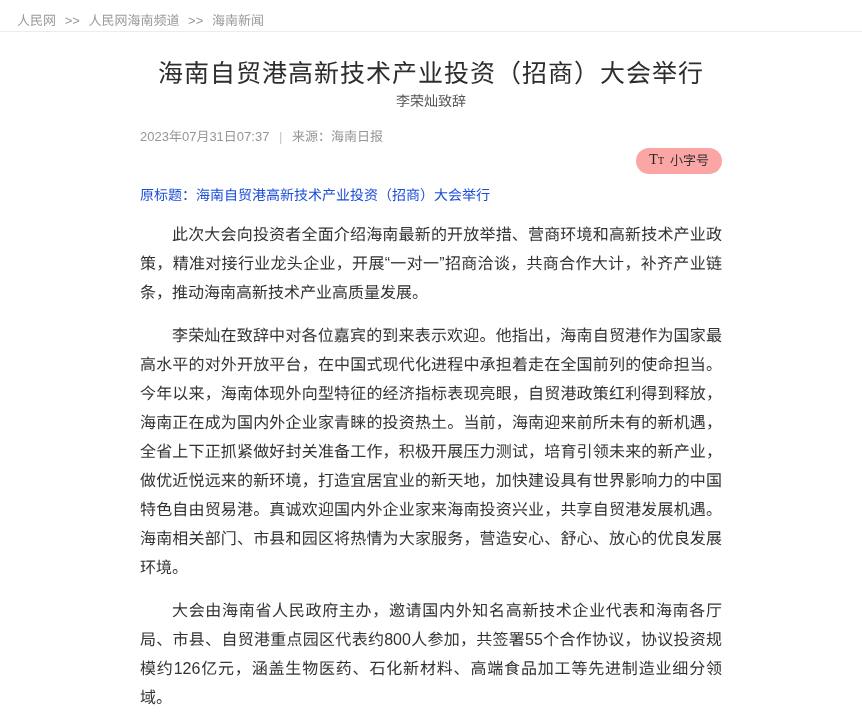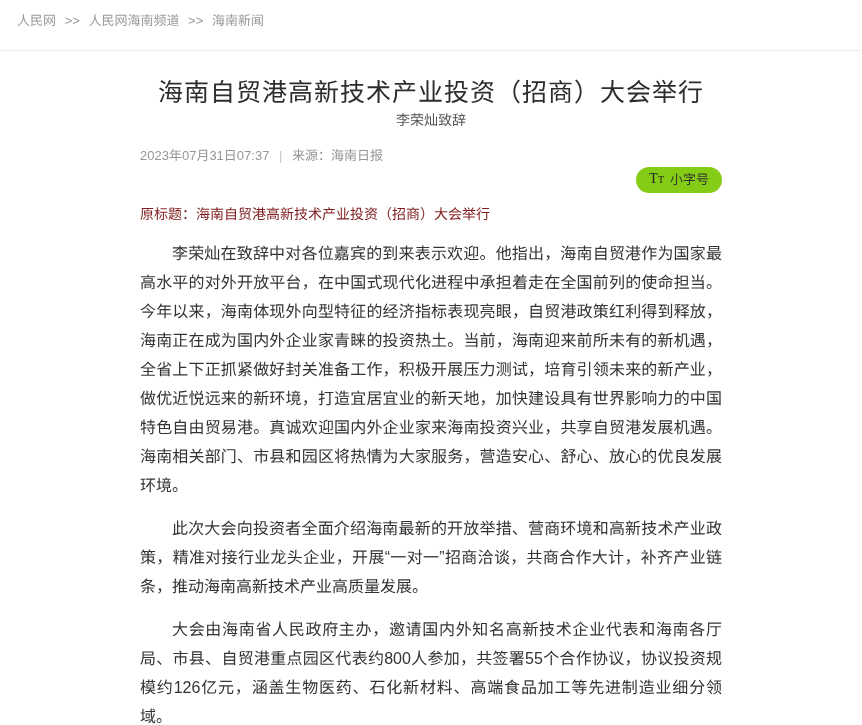--- a/index.html
+++ b/index.html
@@ -11,21 +11,21 @@
   }
   .page {
     position: relative;
     width: 862px;
     height: 725px;
     background: #ffffff;
     overflow: hidden;
   }
   
   .breadcrumb {
-    padding: 10px 17px 21px;
+    padding: 10px 17px 2px;
     font-size: 13px;
     color: #9a9a9a;
     border-bottom: 1px solid #ececec;
     white-space: nowrap;
   }
   .breadcrumb a {
     color: #9a9a9a;
     text-decoration: none;
     cursor: pointer;
   }
@@ -64,21 +64,21 @@
   .toolbar {
     display: flex;
     justify-content: flex-end;
     margin-top: 3px;
     height: 26px;
   }
   .font-btn {
     display: inline-flex;
     align-items: center;
     gap: 6px;
-    background: #84cc16;
+    background: #fca5a5;
     border: none;
     border-radius: 13px;
     padding: 4px 13px 5px;
     font-size: 13px;
     color: #333333;
     cursor: pointer;
     font-family: inherit;
     line-height: 17px;
   }
   .tt-icon {
@@ -87,21 +87,21 @@
     color: #222222;
     line-height: 14px;
   }
   .tt-icon .small { font-size: 10px; }
   
   .article { margin-top: 10px; }
   .original-title {
     margin: 10px 0 0;
     font-size: 14px;
     line-height: 22px;
-    color: #7f1d1d;
+    color: #1d4ed8;
   }
   .body-para {
     margin: 14px 0 0;
     font-size: 16px;
     line-height: 29px;
     color: #333333;
     text-indent: 2em;
     text-align: justify;
   }
 </style>
@@ -134,19 +134,19 @@
       <button class="font-btn">
         <span class="tt-icon"><span>T</span><span class="small">T</span></span>
         <span>小字号</span>
       </button>
     </div>
 
     <div class="article">
 
       <p class="original-title"><span>原标题：</span><span>海南自贸港高新技术产业投资（招商）大会举行</span></p>
 
+      <p class="body-para">此次大会向投资者全面介绍海南最新的开放举措、营商环境和高新技术产业政策，精准对接行业龙头企业，开展“一对一”招商洽谈，共商合作大计，补齐产业链条，推动海南高新技术产业高质量发展。</p>
       <p class="body-para">李荣灿在致辞中对各位嘉宾的到来表示欢迎。他指出，海南自贸港作为国家最高水平的对外开放平台，在中国式现代化进程中承担着走在全国前列的使命担当。今年以来，海南体现外向型特征的经济指标表现亮眼，自贸港政策红利得到释放，海南正在成为国内外企业家青睐的投资热土。当前，海南迎来前所未有的新机遇，全省上下正抓紧做好封关准备工作，积极开展压力测试，培育引领未来的新产业，做优近悦远来的新环境，打造宜居宜业的新天地，加快建设具有世界影响力的中国特色自由贸易港。真诚欢迎国内外企业家来海南投资兴业，共享自贸港发展机遇。海南相关部门、市县和园区将热情为大家服务，营造安心、舒心、放心的优良发展环境。</p>
-      <p class="body-para">此次大会向投资者全面介绍海南最新的开放举措、营商环境和高新技术产业政策，精准对接行业龙头企业，开展“一对一”招商洽谈，共商合作大计，补齐产业链条，推动海南高新技术产业高质量发展。</p>
       <p class="body-para">大会由海南省人民政府主办，邀请国内外知名高新技术企业代表和海南各厅局、市县、自贸港重点园区代表约800人参加，共签署55个合作协议，协议投资规模约126亿元，涵盖生物医药、石化新材料、高端食品加工等先进制造业细分领域。</p>
 
     </div>
   </div>
 </div>
 
 </body></html>

